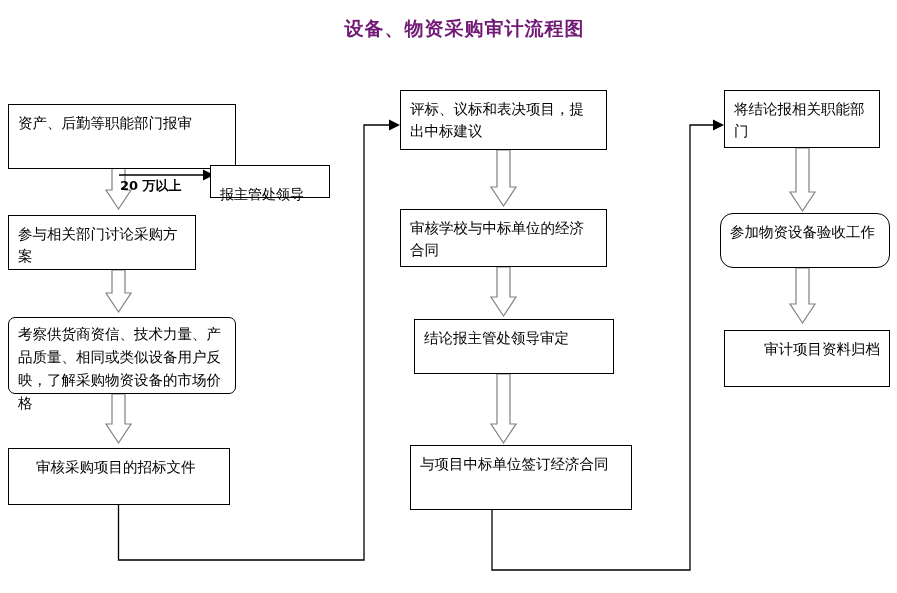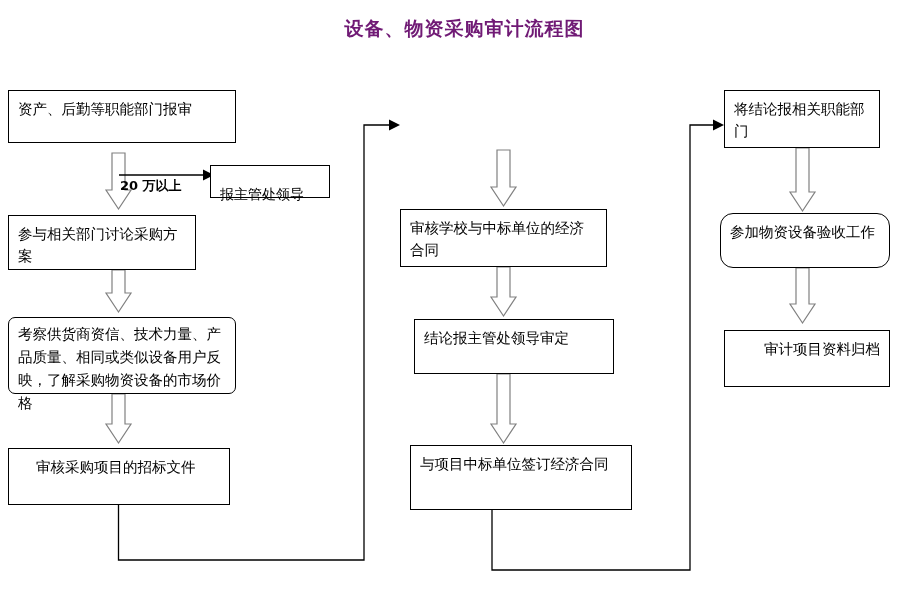--- a/index.html
+++ b/index.html
@@ -124,30 +124,31 @@
       <polygon class="blockarrow" points="796,148 796,192 790,192 802.5,211 815,192 809,192 809,148"></polygon>
     </g>
 
     <g>
       <polygon class="blockarrow" points="796,268 796,304 790,304 802.5,323 815,304 809,304 809,268"></polygon>
     </g>
   </svg>
 
   <div class="edge-label" style="left:120px; top:177px;">20 万以上</div>
 
-  <div class="node" style="left:8px; top:90px; width:228px; height:53px;">资产、后勤等职能部门报审</div>
+  <div class="node" style="left:8px; top:104px; width:228px; height:65px;">资产、后勤等职能部门报审</div>
 
   <div class="node" style="left:210px; top:165px; width:120px; height:33px; padding-top:17px; font-size:14px;">报主管处领导</div>
 
   <div class="node" style="left:8px; top:215px; width:188px; height:55px;">参与相关部门讨论采购方案</div>
 
   <div class="node" style="left:8px; top:317px; width:228px; height:77px; padding-top:5px; line-height:23px;border-radius:7px;">考察供货商资信、技术力量、产品质量、相同或类似设备用户反映，了解采购物资设备的市场价格</div>
 
   <div class="node" style="left:8px; top:448px; width:222px; height:57px;padding-left:27px;">审核采购项目的招标文件</div>
 
+  <div class="node" style="left:400px; top:90px; width:207px; height:60px;">评标、议标和表决项目，提出中标建议</div>
 
   <div class="node" style="left:400px; top:209px; width:207px; height:58px;">审核学校与中标单位的经济合同</div>
 
   <div class="node" style="left:414px; top:319px; width:200px; height:55px;">结论报主管处领导审定</div>
 
   <div class="node" style="left:410px; top:445px; width:222px; height:65px;">与项目中标单位签订经济合同</div>
 
   <div class="node" style="left:724px; top:90px; width:156px; height:58px;">将结论报相关职能部门</div>
 
   <div class="node" style="left:720px; top:213px; width:170px; height:55px;border-radius:13px;">参加物资设备验收工作</div>

